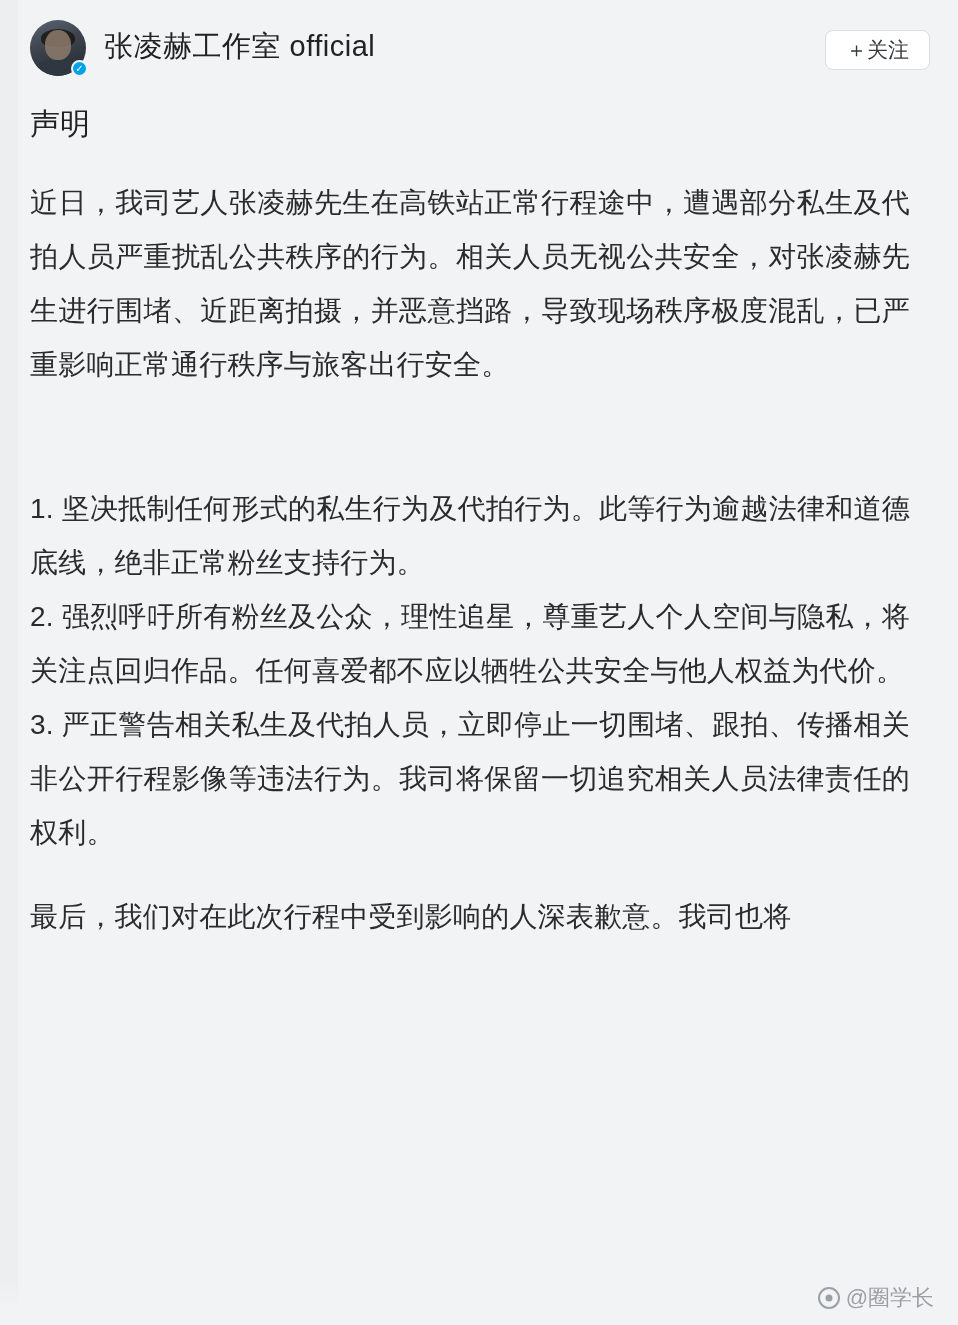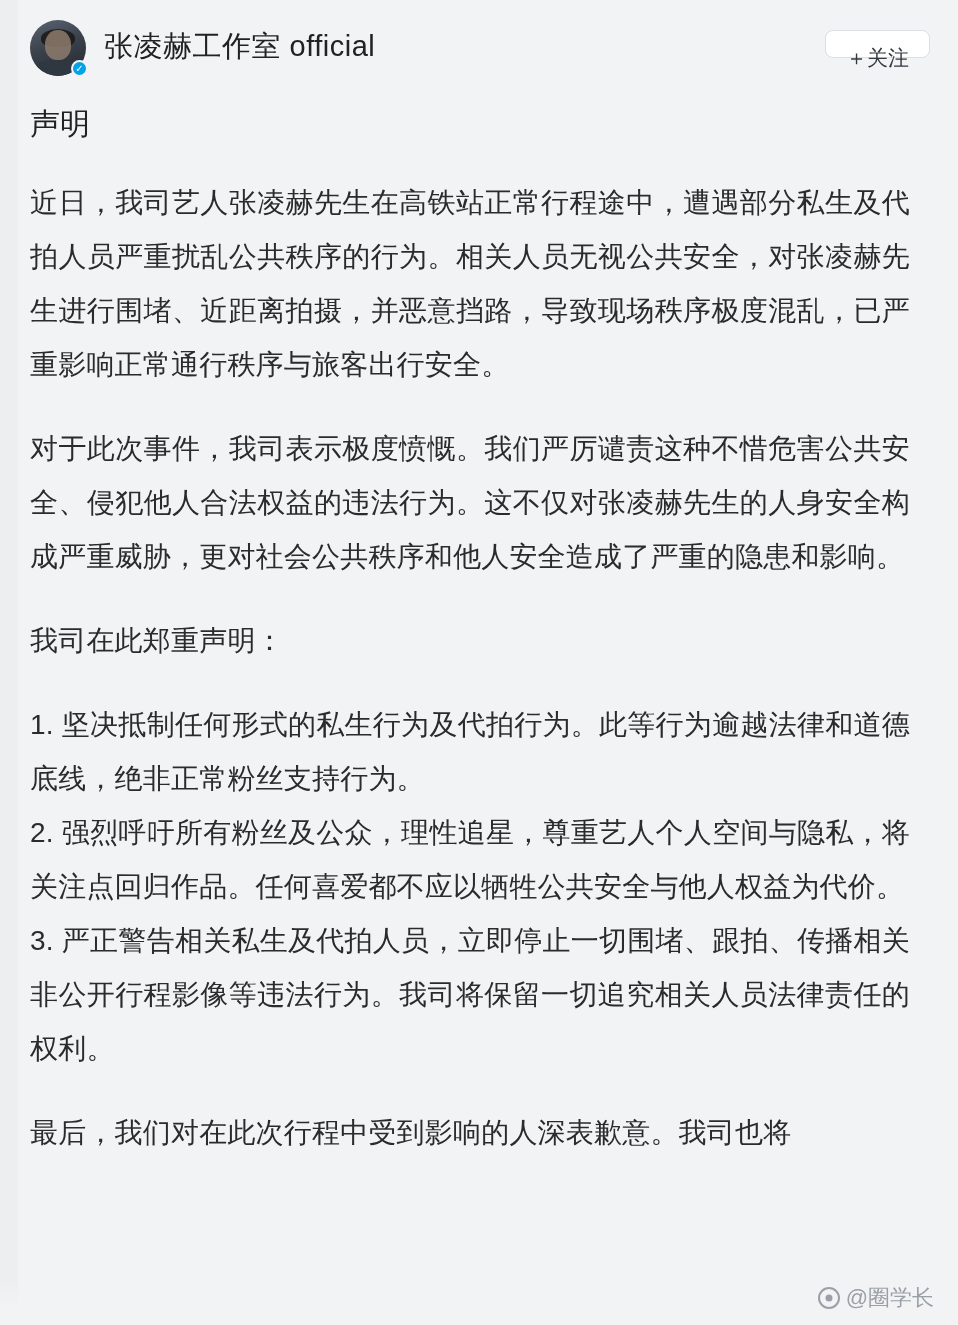--- a/index.html
+++ b/index.html
@@ -107,22 +107,22 @@
     white-space: nowrap;
     text-align: center;
   }
   .follow-btn {
     position: absolute;
     right: 28px;
     top: 30px;
     background: #ffffff;
     border: 1px solid #dcdfe3;
     border-radius: 8px;
-    padding: 8px 20px;
-    height: 28px;
+    padding: 0 20px;
+    height: 40px;
     line-height: 38px;
     font-size: 21px;
     color: #33393f;
     white-space: nowrap;
     box-sizing: border-box;
   }
   .content {
     padding: 0 48px 0 30px;
     box-sizing: border-box;
   }
@@ -207,25 +207,23 @@
 
   <div class="content">
     <div class="title">声明</div>
 
     <div class="spacer"></div>
 
     <p class="para">近日，我司艺人张凌赫先生在高铁站正常行程途中，遭遇部分私生及代拍人员严重扰乱公共秩序的行为。相关人员无视公共安全，对张凌赫先生进行围堵、近距离拍摄，并恶意挡路，导致现场秩序极度混乱，已严重影响正常通行秩序与旅客出行安全。</p>
 
     <div class="spacer"></div>
 
-    <p class="para">对于此次事件，我司表示极度愤慨。我们严厉谴责这种不惜危害公共安全、侵犯他人合法权益的违法行为。这不仅对张凌赫先生的人身安全构成严重威胁，更对社会公共秩序和他人安全造成了严重的隐患和影响。</p>
-
-    <div class="spacer"></div>
-
-    <p class="para">我司在此郑重声明：</p>
+
+    <div class="spacer"></div>
+
 
     <div class="spacer"></div>
 
     <div class="list">
       <p class="para">1. 坚决抵制任何形式的私生行为及代拍行为。此等行为逾越法律和道德底线，绝非正常粉丝支持行为。</p>
       <p class="para">2. 强烈呼吁所有粉丝及公众，理性追星，尊重艺人个人空间与隐私，将关注点回归作品。任何喜爱都不应以牺牲公共安全与他人权益为代价。</p>
       <p class="para">3. 严正警告相关私生及代拍人员，立即停止一切围堵、跟拍、传播相关非公开行程影像等违法行为。我司将保留一切追究相关人员法律责任的权利。</p>
     </div>
 
     <div class="spacer"></div>

